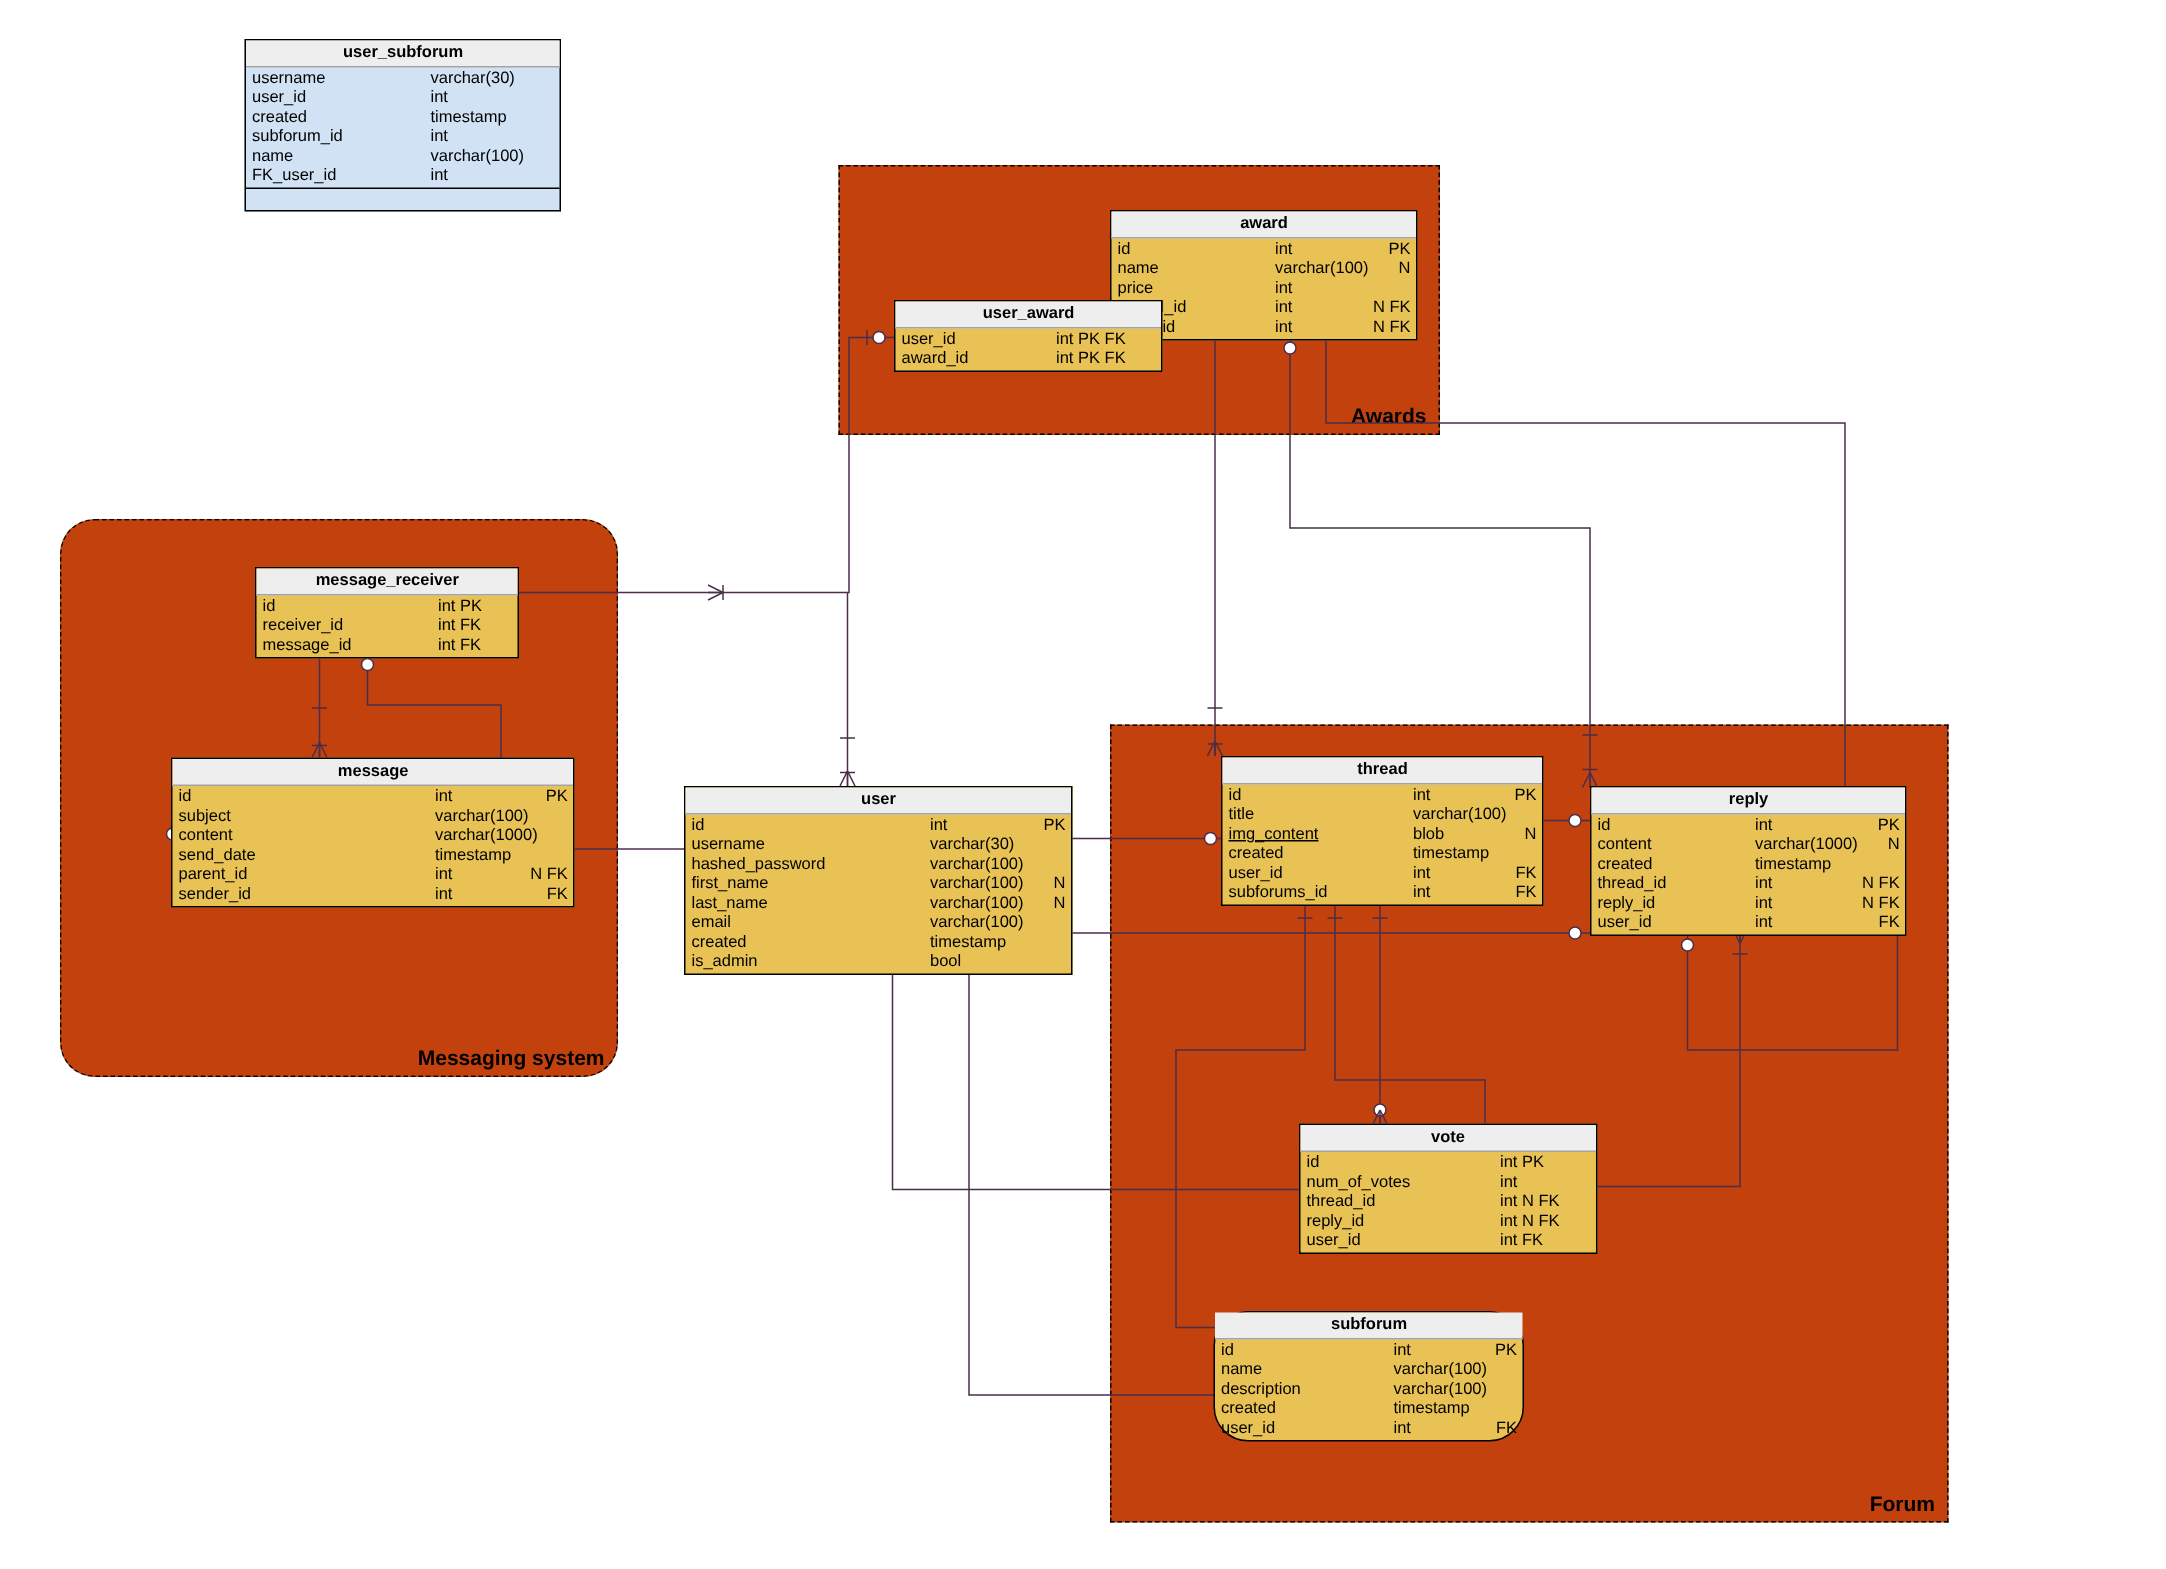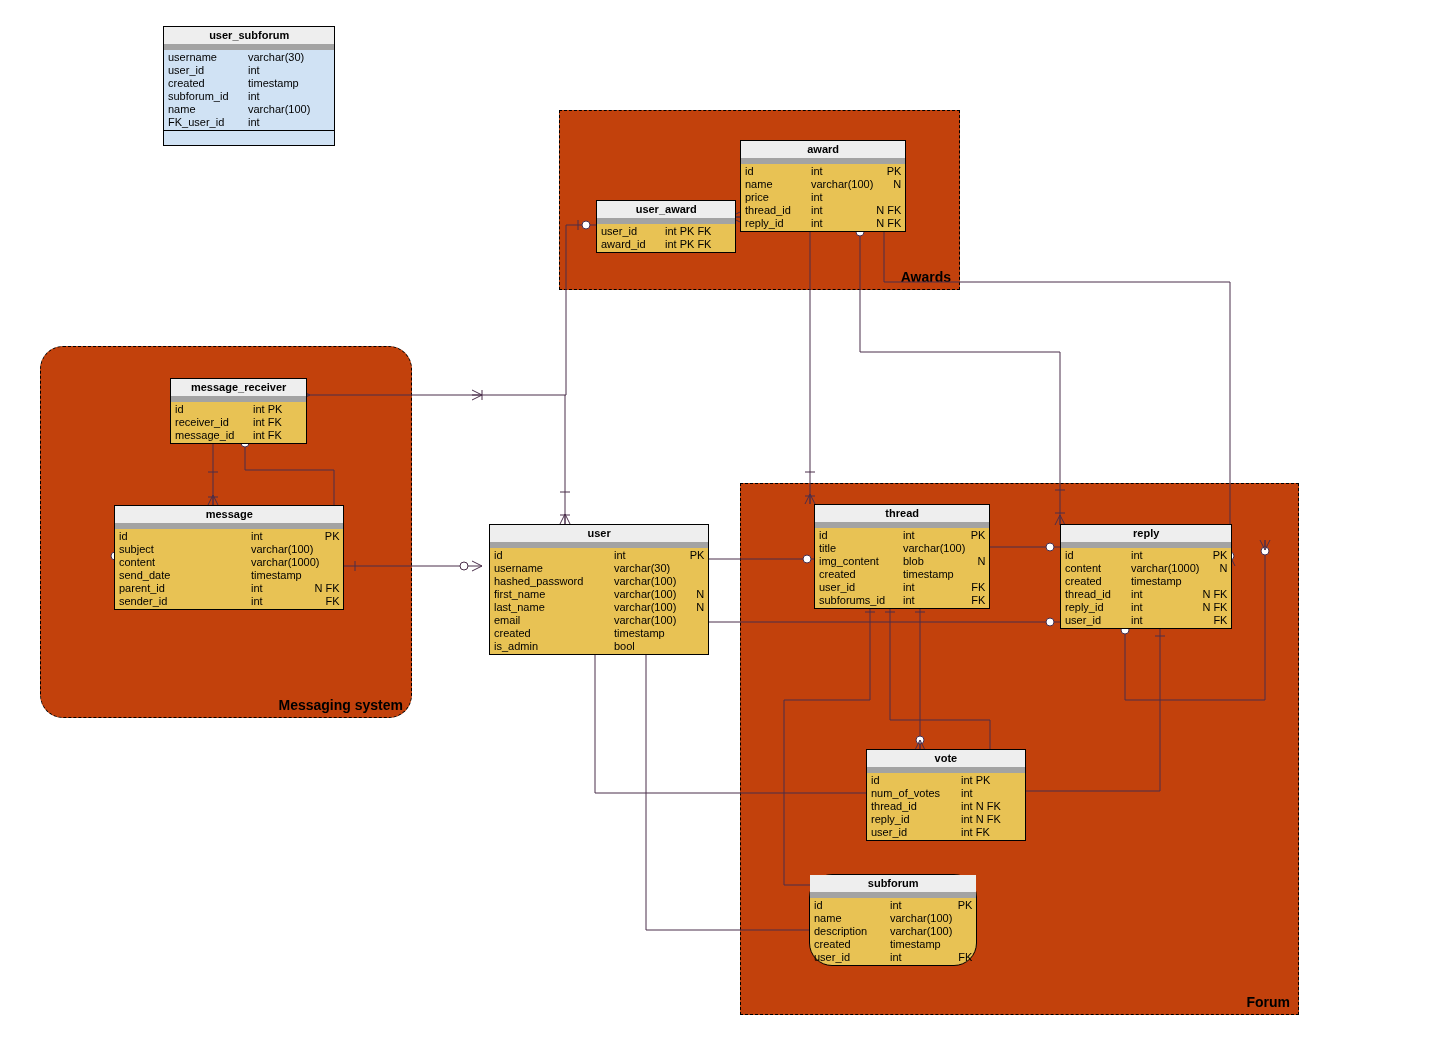--- a/index.html
+++ b/index.html
@@ -32,39 +32,39 @@
     background: #e8c254; 
     z-index: 3;
     font-size: 11px;
     line-height: 13px;
   }
   .entity.blue {
     background: #d0e2f4;
   }
   .entity .title {
     background: #eeeeee;
-    border-bottom: 6px solid #a3a3a3;
+    border-bottom: 1px solid #a3a3a3;
     text-align: center;
     font-weight: bold;
     padding: 2px 0;
   }
   .entity .rows {
     padding: 1px 0;
   }
   .entity.blue .rows {
     border-bottom: 1px solid #000;
   }
   .entity .row {
     display: flex;
     padding: 0 4px;
     white-space: nowrap;
     gap: 16px;
   }
   .entity .row .c1 { flex: 0 0 auto; }
-  .entity .row .c2 { flex: 1 1 auto; }
+  .entity .row .c2 { flex: 1 1 auto; margin-left: 39px; }
   .entity .row .c3 { flex: 0 0 auto; text-align: right; padding-left: 4px;}
   svg.wires {
     position: absolute;
     left: 0; top: 0;
     width: 1444px;
     height: 1046px;
     z-index: 2;
     pointer-events: none;
   }
   svg.wires path, svg.wires line {
@@ -385,21 +385,21 @@
         <span class="c2">int</span>
         <span class="c3">N FK</span>
       </div>
       <div class="row">
         <span class="c1" style="width: 116px;">sender_id</span>
         <span class="c2">int</span>
         <span class="c3">FK</span>
       </div>
     </div>
   </div>
-<div class="entity" style="left: 489px; top: 524px;">
+<div class="entity" style="left: 456px; top: 524px;">
     <div class="title">user</div>
     <div class="rows">
       <div class="row">
         <span class="c1" style="width: 104px;">id</span>
         <span class="c2">int</span>
         <span class="c3">PK</span>
       </div>
       <div class="row">
         <span class="c1" style="width: 104px;">username</span>
         <span class="c2">varchar(30)</span>
@@ -444,21 +444,21 @@
         <span class="c1" style="width: 68px;">id</span>
         <span class="c2">int</span>
         <span class="c3">PK</span>
       </div>
       <div class="row">
         <span class="c1" style="width: 68px;">title</span>
         <span class="c2">varchar(100)</span>
         <span class="c3"></span>
       </div>
       <div class="row">
-        <span class="c1" style="width: 68px;">img_content</span>
+        <span class="c1" style="width: 68px; text-decoration: underline;">img_content</span>
         <span class="c2">blob</span>
         <span class="c3">N</span>
       </div>
       <div class="row">
         <span class="c1" style="width: 68px;">created</span>
         <span class="c2">timestamp</span>
         <span class="c3"></span>
       </div>
       <div class="row">
         <span class="c1" style="width: 68px;">user_id</span>

